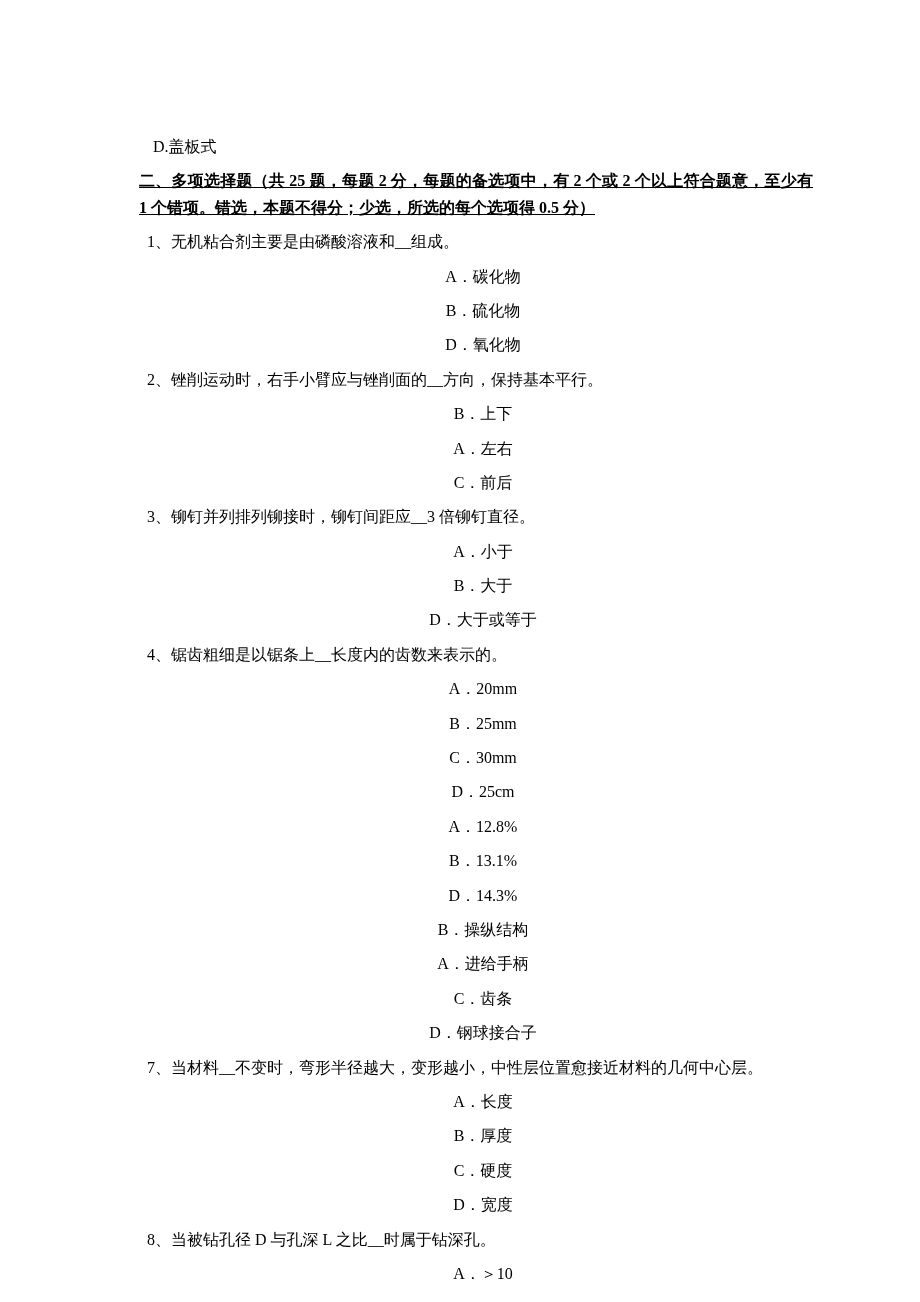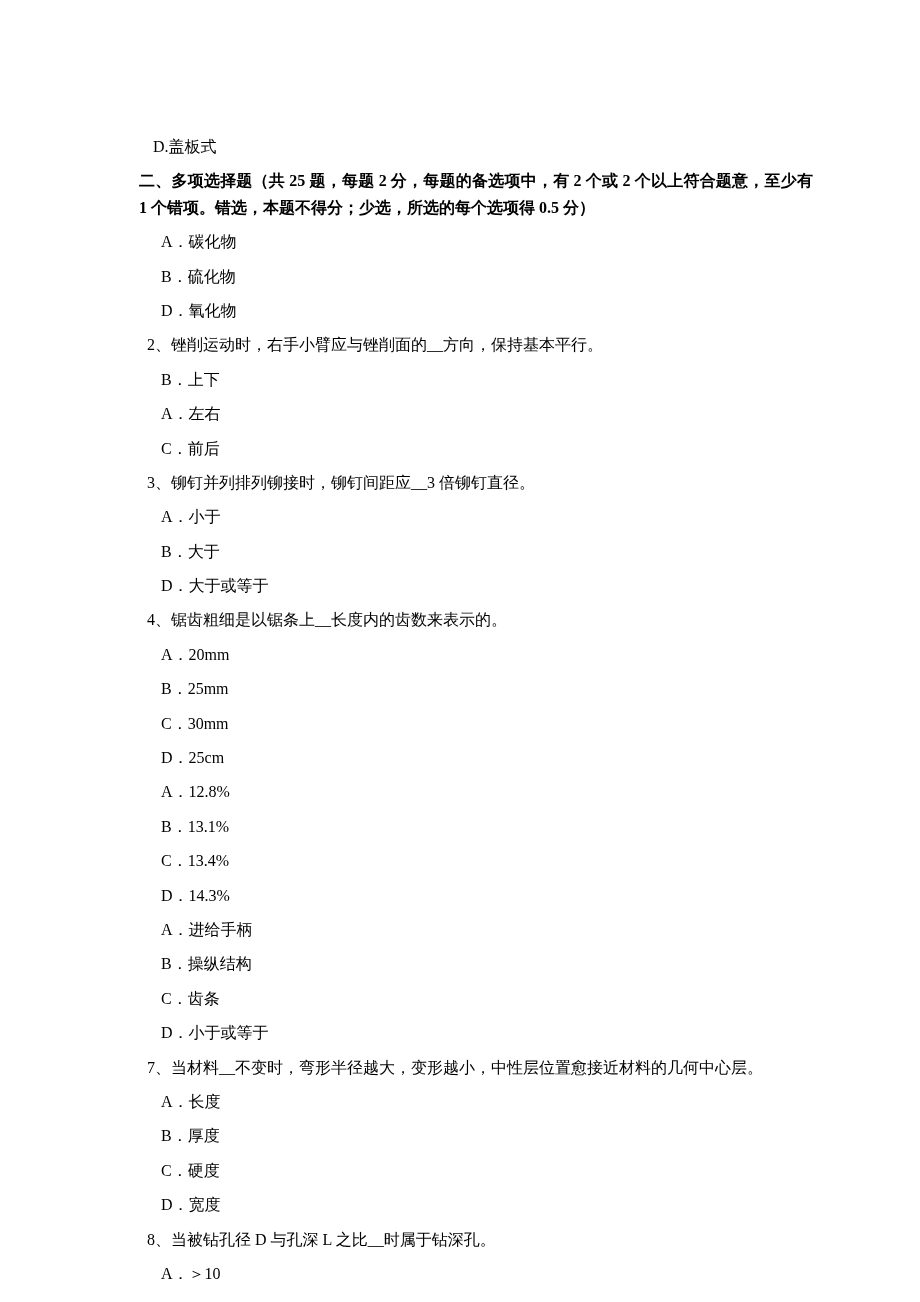--- a/index.html
+++ b/index.html
@@ -15,58 +15,60 @@
       background: #fff;
       width: 920px;
       padding: 110px 115px 40px 115px;
     }
     .option-d {
       padding-left: 14px;
     }
     .section-header {
       font-weight: bold;
       text-align: justify;
+      text-decoration: underline;
     }
     .question {
       text-align: justify;
     }
     .option {
       padding-left: 14px;
+      text-align: center;
     }
   </style>
 </head>
 <body>
 
 <div class="option-d">D.盖板式</div>
 <div class="section-header">二、多项选择题（共 25 题，每题 2 分，每题的备选项中，有 2 个或 2 个以上符合题意，至少有 1 个错项。错选，本题不得分；少选，所选的每个选项得 0.5 分）</div>
 <div id="questions-container">
+    <div class="question">1、无机粘合剂主要是由磷酸溶液和__组成。</div>
     <div class="option">A．碳化物</div>
     <div class="option">B．硫化物</div>
     <div class="option">D．氧化物</div>
     <div class="question">2、锉削运动时，右手小臂应与锉削面的__方向，保持基本平行。</div>
     <div class="option">B．上下</div>
     <div class="option">A．左右</div>
     <div class="option">C．前后</div>
     <div class="question">3、铆钉并列排列铆接时，铆钉间距应__3 倍铆钉直径。</div>
     <div class="option">A．小于</div>
     <div class="option">B．大于</div>
     <div class="option">D．大于或等于</div>
     <div class="question">4、锯齿粗细是以锯条上__长度内的齿数来表示的。</div>
     <div class="option">A．20mm</div>
     <div class="option">B．25mm</div>
     <div class="option">C．30mm</div>
     <div class="option">D．25cm</div>
     <div class="option">A．12.8%</div>
     <div class="option">B．13.1%</div>
-    <div class="option">C．13.4%</div>
     <div class="option">D．14.3%</div>
+    <div class="option">B．操纵结构</div>
     <div class="option">A．进给手柄</div>
-    <div class="option">B．操纵结构</div>
     <div class="option">C．齿条</div>
-    <div class="option">D．小于或等于</div>
+    <div class="option">D．钢球接合子</div>
     <div class="question">7、当材料__不变时，弯形半径越大，变形越小，中性层位置愈接近材料的几何中心层。</div>
     <div class="option">A．长度</div>
     <div class="option">B．厚度</div>
     <div class="option">C．硬度</div>
     <div class="option">D．宽度</div>
     <div class="question">8、当被钻孔径 D 与孔深 L 之比__时属于钻深孔。</div>
     <div class="option">A．＞10</div>
     <div class="option">C．＞5</div>
   </div>
 

